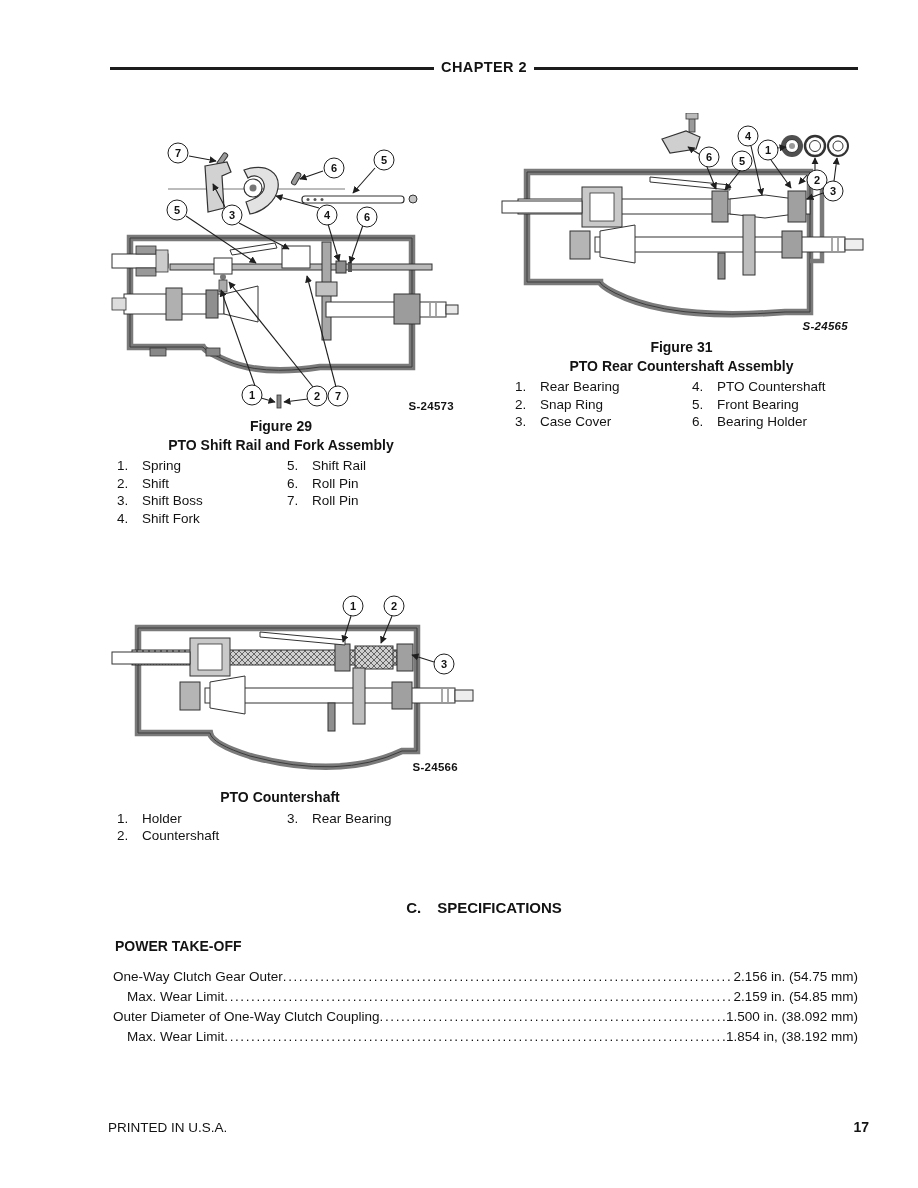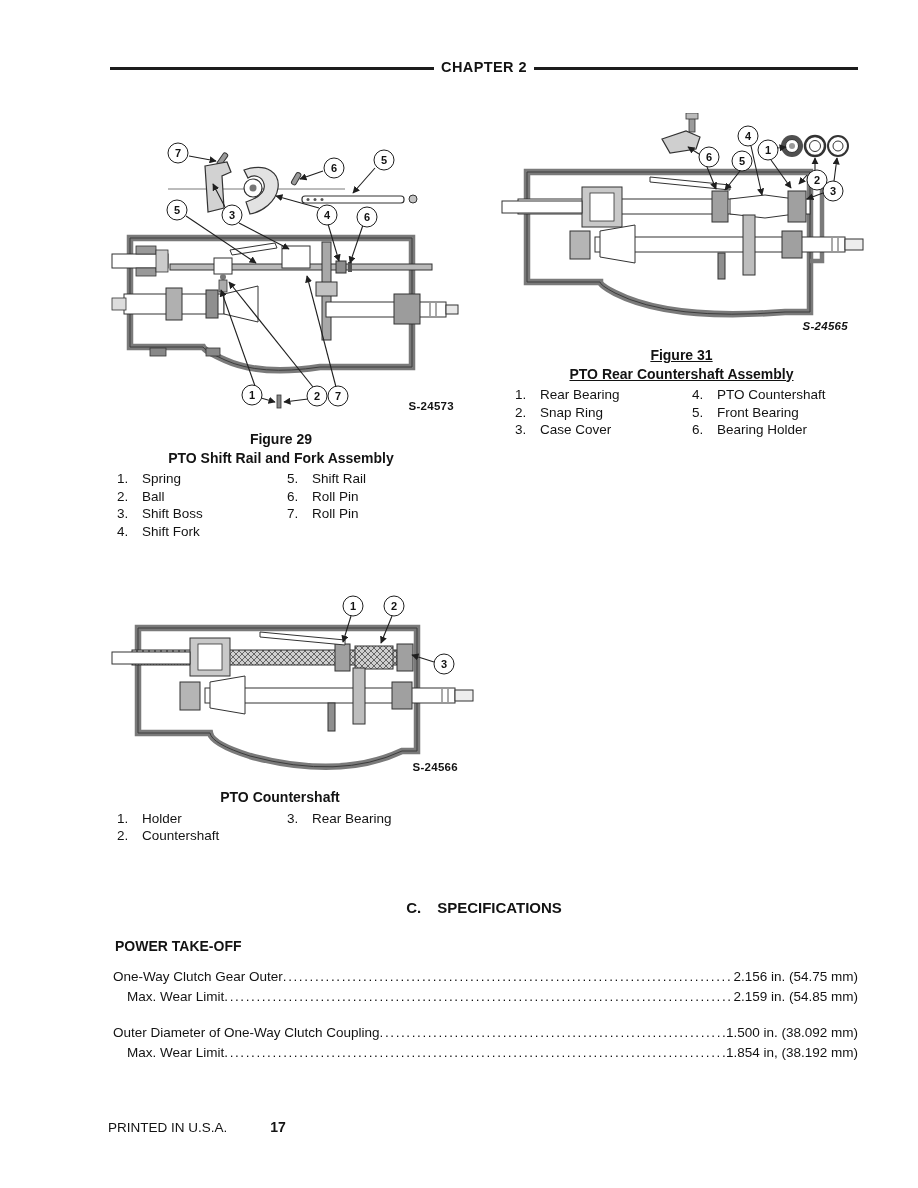--- a/index.html
+++ b/index.html
@@ -37,54 +37,54 @@
     transform:translate(-50%,-50%);
   }
   .ref{
     position:absolute; font-weight:bold; font-size:11.5px; letter-spacing:.3px;
     white-space:nowrap;
   }
   .fig29 .ref{right:8px; top:278px;}
   .fig31 .ref{right:27px; top:207px;font-style:italic;}
   .fig30 .ref{right:24px; top:173px;}
   .caption{text-align:center;}
-  .fig29 .caption{width:342px; margin-top:13px;}
-  .fig31 .caption{width:363px; margin-top:8px;text-decoration:underline;}
+  .fig29 .caption{width:342px; margin-top:0;}
+  .fig31 .caption{width:363px; margin-top:0;}
   .fig30 .caption{width:340px; margin-top:10px;}
   .fig-title,.fig-subtitle{font-weight:bold; font-size:14px; line-height:18.5px;}
   .legend{display:flex; font-size:13.5px; line-height:17.7px; margin-top:3px;}
   .fig29 .legend,.fig30 .legend{padding-left:7px;}
   .fig31 .legend{padding-left:15px;}
   .fig29 .col-0,.fig30 .col-0{width:170px;}
   .fig31 .col-0{width:177px;}
   .legend-row{display:flex;}
   .legend-row .ln{width:25px; flex:0 0 25px;}
   .legend-row .ll{white-space:nowrap;}
   
   .specs{position:absolute; left:110px; width:748px; top:894px;}
   .specs-title{
     text-align:center; font-weight:bold; font-size:15px; margin-top:5px;
   }
   .specs-title .sec-label{margin-right:16px;}
   .specs-heading{font-weight:bold; font-size:14px; margin-top:22px; padding-left:5px;}
   .spec-rows{margin-top:13px; font-size:13.5px;}
   .spec-row{display:flex; align-items:baseline; line-height:20px;}
-  .spec-row.gap{margin-top:16px;text-align:center;}
+  .spec-row.gap{margin-top:0;text-align:center;}
   .spec-row .lbl{white-space:nowrap; padding-left:3px;}
   .spec-row.indent .lbl{padding-left:17px;}
   .spec-row .dots{flex:1; overflow:hidden; white-space:nowrap;}
   .spec-row .dots::after{
     content:"....................................................................................................................................................";
     letter-spacing:1.6px;
   }
   .spec-row .val{white-space:nowrap;}
   
   .page-footer{
     position:absolute; left:108px; right:49px; top:1119px;
-    display:flex; align-items:baseline;gap:43px;
+    display:flex; justify-content:space-between; align-items:baseline;
   }
   .printed{font-size:13.5px;}
   .pageno{font-size:14px; font-weight:bold;}
   svg line.lead{stroke:#1f1f1f; stroke-width:1.1;}
 </style>
 </head>
 <body>
 
 <div class="page">
 
@@ -190,21 +190,21 @@
       <div class="fig-subtitle">PTO Shift Rail and Fork Assembly</div>
     </div>
     <div class="legend">
       <div class="legend-col col-0">
           <div class="legend-row">
             <span class="ln">1.</span>
             <span class="ll">Spring</span>
           </div>
           <div class="legend-row">
             <span class="ln">2.</span>
-            <span class="ll">Ball</span>
+            <span class="ll">Shift</span>
           </div>
           <div class="legend-row">
             <span class="ln">3.</span>
             <span class="ll">Shift Boss</span>
           </div>
           <div class="legend-row">
             <span class="ln">4.</span>
             <span class="ll">Shift Fork</span>
           </div>
         </div>

